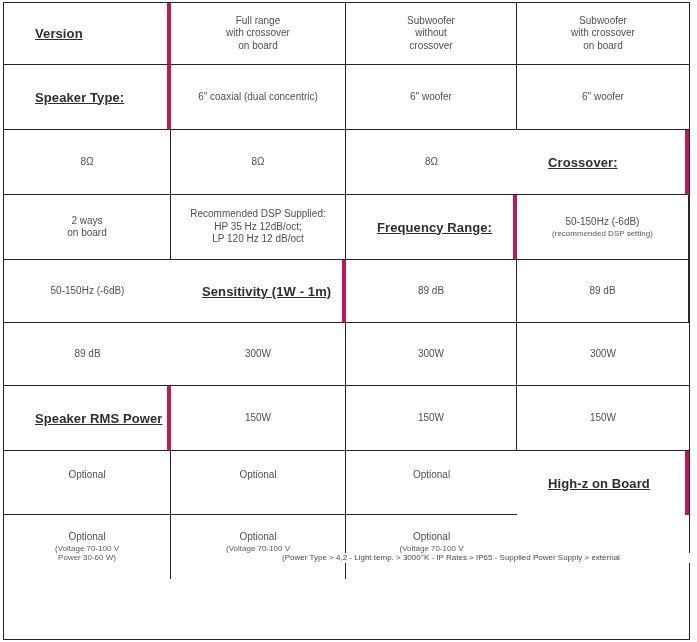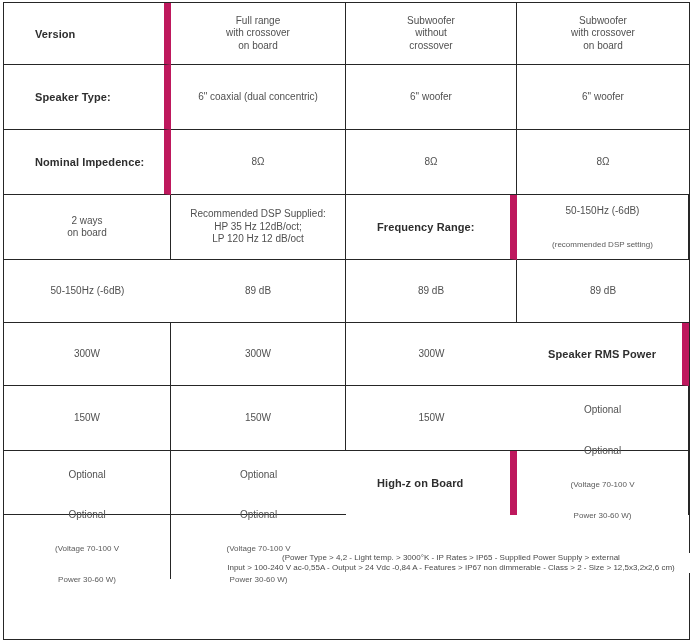--- a/index.html
+++ b/index.html
@@ -15,42 +15,43 @@
     width:687px;height:638px;
     box-sizing:border-box;
     border:1px solid #262626;
     display:grid;
     grid-template-columns:167px 175px 171px 1fr;
     grid-template-rows:62px 65px 65px 65px 63px 63px 65px 64px 64px 1fr;
     background:#ffffff;
   }
   .lc{
     box-sizing:border-box;
-    border-right:7px solid #be185d;
+    border-right:4px solid #be185d;
     border-bottom:1px solid #262626;
     display:flex;align-items:center;
     padding-left:31px;
-    font-size:11px;font-weight:bold;color:#2e2e2e;
+    font-size:13px;font-weight:bold;color:#2e2e2e;
     letter-spacing:0.1px;
+    text-decoration:underline;
   }
   .dc{
     box-sizing:border-box;
     border-right:1px solid #262626;
     border-bottom:1px solid #262626;
     display:flex;flex-direction:column;
     align-items:center;justify-content:center;
     text-align:center;
     font-size:10px;color:#505050;
     line-height:12.5px;
   }
   .dc.top{justify-content:flex-start;padding-top:18px;}
   .nr{border-right:none;}
   .nb{border-bottom:none;}
   .ln{display:block;}
-  .sub{display:block;font-size:8px;line-height:9.5px;color:#5a5a5a;margin-top:22px;}
+  .sub{display:block;font-size:8px;line-height:9.5px;color:#5a5a5a;}
   .gap{}
   .note{
     position:absolute;left:212px;top:553px;width:478px;
     text-align:center;font-size:8px;line-height:10px;color:#4a4a4a;
     background:#ffffff;
   }
   .note span{display:block;white-space:nowrap;}
 </style>
 </head>
 <body>
@@ -79,50 +80,51 @@
     <div class="dc">
         <span class="ln">6" coaxial (dual concentric)</span>
       </div>
     <div class="dc">
         <span class="ln">6" woofer</span>
       </div>
     <div class="dc nr">
         <span class="ln">6" woofer</span>
       </div>
 
-    <div class="lc">Nominal Impedence:</div>
     <div class="dc">
         <span class="ln">8Ω</span>
       </div>
     <div class="dc">
         <span class="ln">8Ω</span>
       </div>
     <div class="dc nr">
         <span class="ln">8Ω</span>
       </div>
 
+    <div class="lc">Crossover:</div>
     <div class="dc">
         <span class="ln">2 ways</span>
         <span class="ln">on board</span>
       </div>
     <div class="dc">
         <span class="ln">Recommended DSP Supplied:</span>
         <span class="ln">HP 35 Hz 12dB/oct;</span>
         <span class="ln">LP 120 Hz 12 dB/oct</span>
       </div>
 
     <div class="lc">Frequency Range:</div>
     <div class="dc">
         <span class="ln">50-150Hz (-6dB)</span>
         <span class="sub">(recommended DSP setting)</span>
       </div>
     <div class="dc nr">
         <span class="ln">50-150Hz (-6dB)</span>
       </div>
 
+    <div class="lc">Sensitivity (1W - 1m)</div>
     <div class="dc">
         <span class="ln">89 dB</span>
       </div>
     <div class="dc">
         <span class="ln">89 dB</span>
       </div>
     <div class="dc nr">
         <span class="ln">89 dB</span>
       </div>
 
@@ -171,15 +173,14 @@
     <div class="dc nb nr">
         <span class="ln">Optional</span>
         <span class="sub gap">(Voltage 70-100 V</span>
         <span class="sub">Power 30-60 W)</span>
       </div>
 
   </div>
 
   <div class="note">
     <span>(Power Type &gt; 4,2 - Light temp. &gt; 3000°K - IP Rates &gt; IP65 - Supplied Power Supply &gt; external</span>
-    <span>Input &gt; 100-240 V ac-0,55A - Output &gt; 24 Vdc -0,84 A - Features &gt; IP67 non dimmerable - Class &gt; 2 - Size &gt; 12,5x3,2x2,6 cm)</span>
   </div>
 </div>
 
 </body></html>

